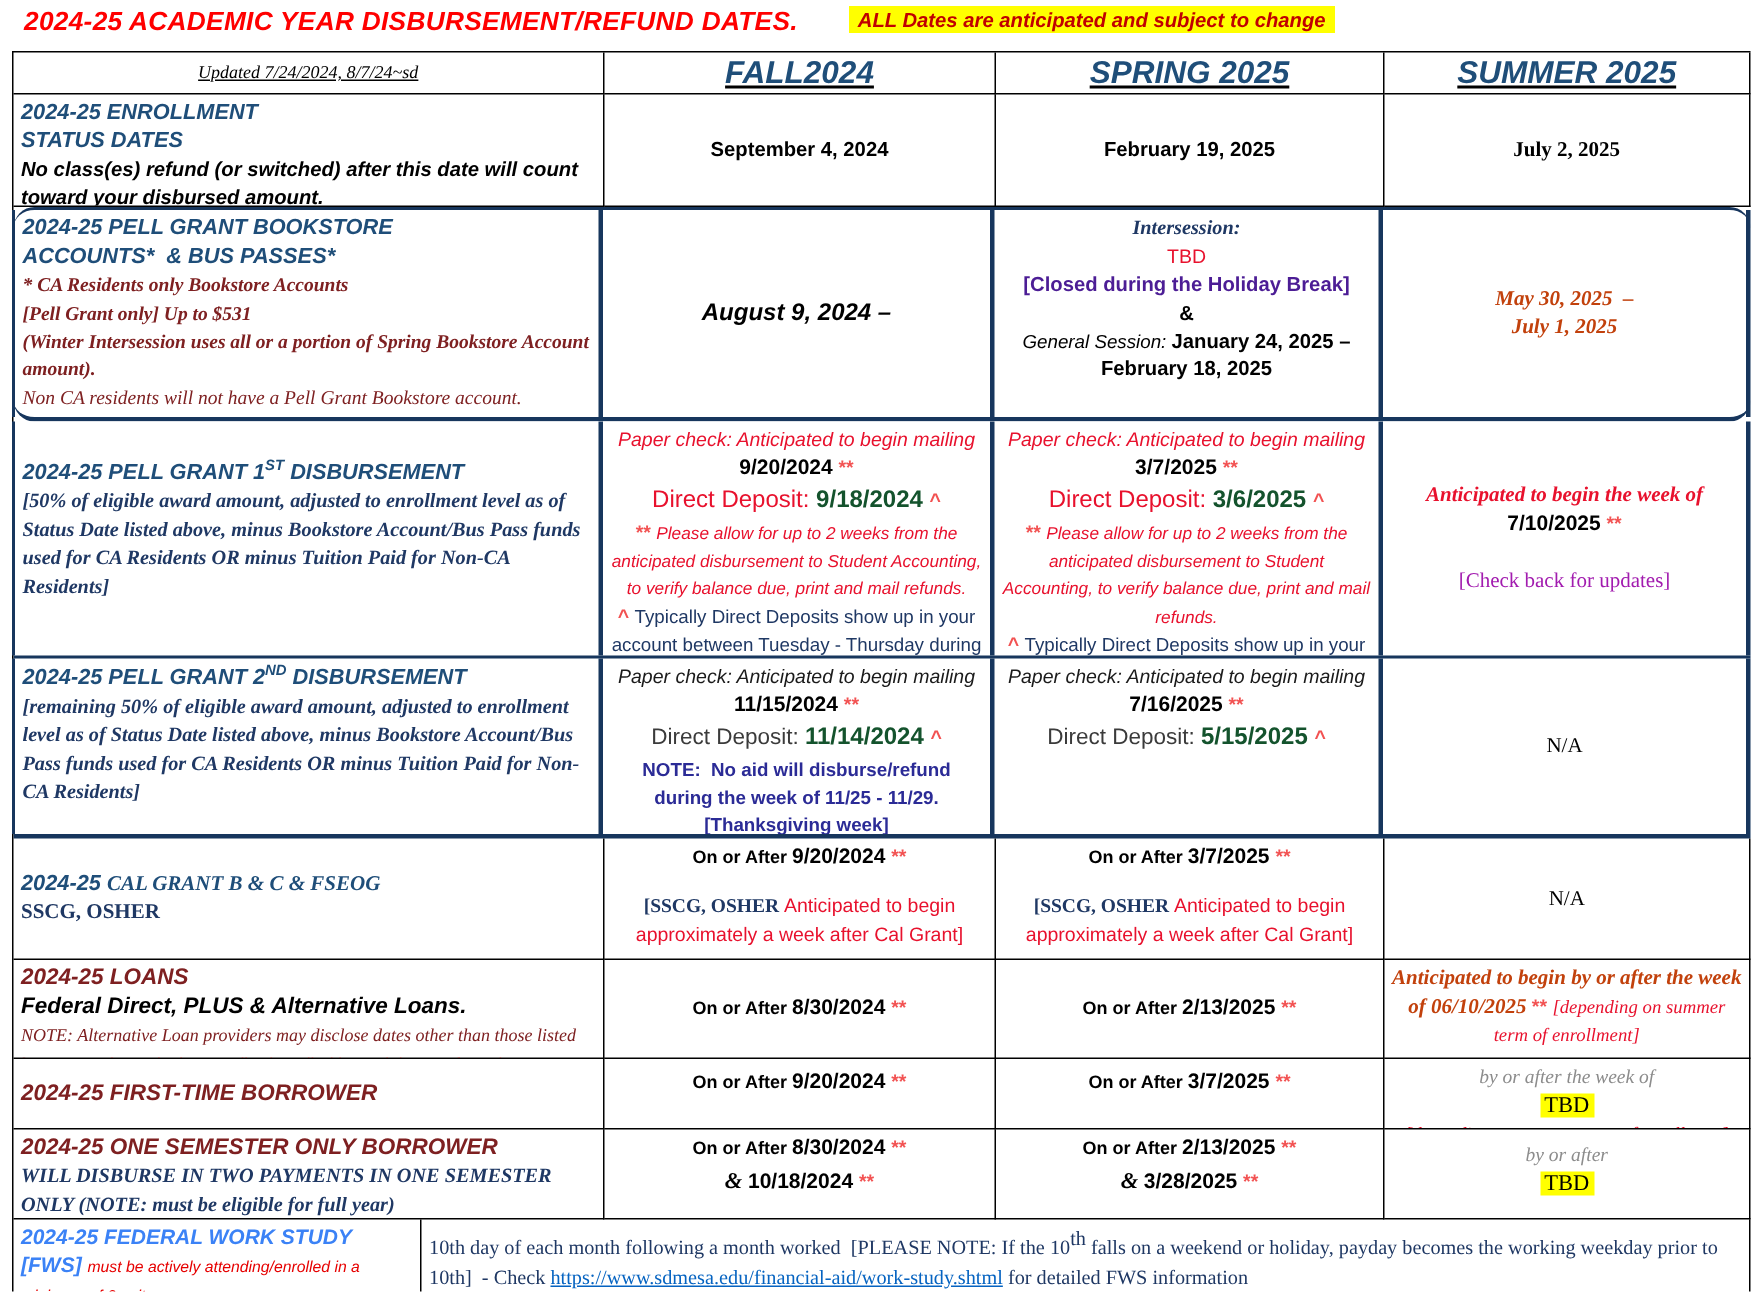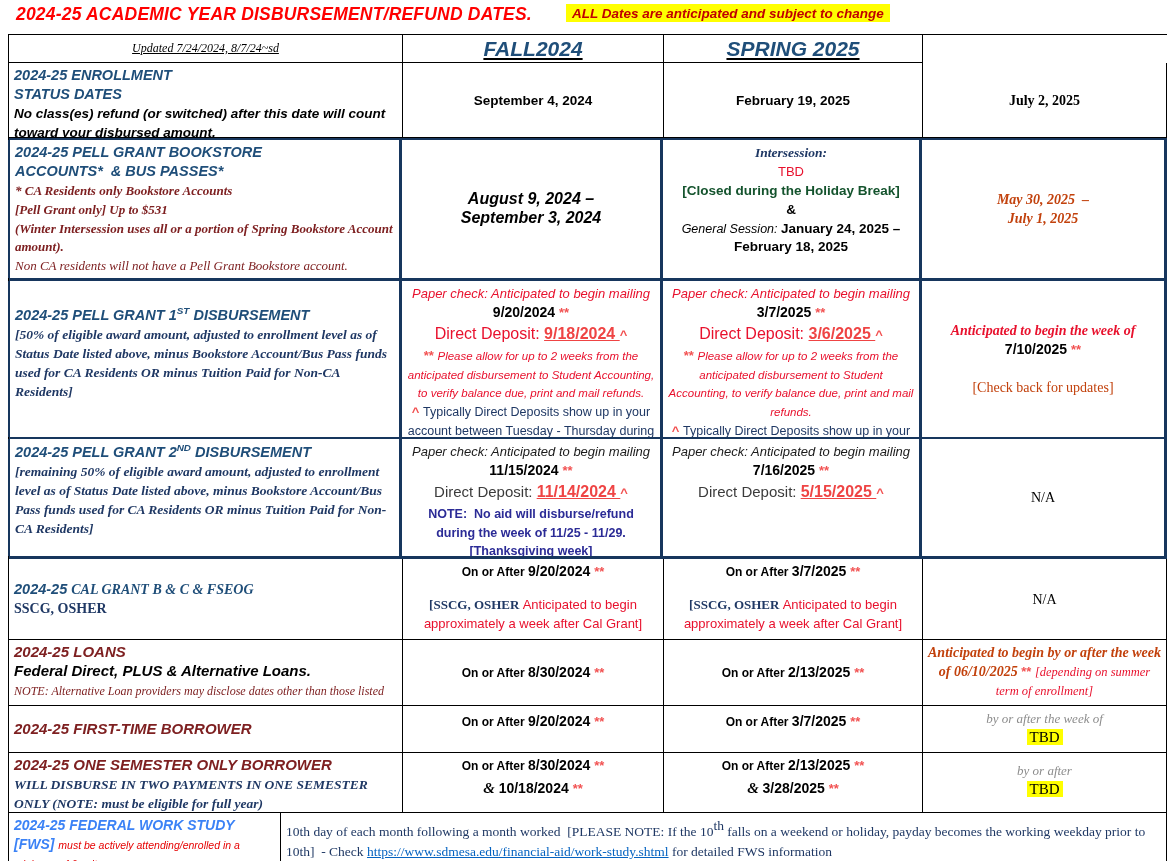--- a/index.html
+++ b/index.html
@@ -17,21 +17,21 @@
   .c3{width:245px;flex:1;}
   .c0w{width:272px;flex:none;}
   .cm{flex:1;}
   .vc{justify-content:center;}
   .pt24{padding-top:24px;}
   .pt6{padding-top:6px;}
   .pt8{padding-top:8px;}
   .row.thick .cell{border-right:3px solid #17365d;border-bottom:none;}
   .row.thick .cell:first-child{border-left:2px solid #17365d;margin-left:-1px;}
   .row.thick{border-bottom:3px solid #17365d;}
-  .row.ttop{border-top:2px solid #17365d;}
+  .row.ttop{border-top:2px solid #17365d;border-radius:14px;}
   .row.tsep{border-bottom:2px solid #17365d;}
   
   #hdr{height:28px;}
   #hdr .cell{justify-content:center;text-decoration:underline;}
   .updated{text-align:center;font:italic 12px "Liberation Serif",serif;color:#000;}
   .colhead{text-align:center;color:#1f4e79;font:italic bold 21px "Liberation Sans",sans-serif;}
   
   .ln{display:block;line-height:1.18;}
   .C{text-align:center;}
   .g16{margin-top:14px;}
@@ -53,34 +53,34 @@
   .nserbi{color:#1f3864;font:italic bold 13.5px "Liberation Serif",serif;}
   .calg{color:#1f4e79;font:italic bold 14px "Liberation Serif",serif;}
   .navyserb{color:#1f3864;font:bold 14px "Liberation Serif",serif;}
   .darkseri{color:#1f3864;font:italic bold 13.5px "Liberation Serif",serif;}
   .db{color:#000;font:bold 13.5px "Liberation Sans",sans-serif;}
   .serb{color:#000;font:bold 14px "Liberation Serif",serif;}
   .serbi{color:#c2410c;font:italic bold 14px "Liberation Serif",serif;}
   .bbi2{color:#000;font:italic bold 16px "Liberation Sans",sans-serif;}
   .nbi{color:#1f3864;font:italic bold 13.5px "Liberation Serif",serif;}
   .redp{color:#e8112d;font:13px "Liberation Sans",sans-serif;}
-  .redb{color:#14532d;font:bold 13.5px "Liberation Sans",sans-serif;}
+  .redb{color:#4c1d95;font:bold 13.5px "Liberation Sans",sans-serif;}
   .blkb{color:#000;font:bold 13.5px "Liberation Sans",sans-serif;}
   .gsi{color:#000;font:italic 12.5px "Liberation Sans",sans-serif;}
   .redi{color:#e8112d;font:italic 13px "Liberation Sans",sans-serif;}
   .blki{color:#1a1a1a;font:italic 13px "Liberation Sans",sans-serif;}
   .dateb{color:#000;font:bold 14px "Liberation Sans",sans-serif;}
-  .dateb2{color:#ef4444;font:bold 16px "Liberation Sans",sans-serif;text-decoration:underline;}
+  .dateb2{color:#14532d;font:bold 16px "Liberation Sans",sans-serif;}
   .ddred{color:#e8112d;font:16px "Liberation Sans",sans-serif;}
   .ddgray{color:#3b3b3b;font:15px "Liberation Sans",sans-serif;}
   .ast{color:#f25252;font:bold 13px "Liberation Sans",sans-serif;}
   .redism{color:#e8112d;font:italic 11.5px "Liberation Sans",sans-serif;line-height:1.25;}
   .navys{color:#1f3864;font:12.5px "Liberation Sans",sans-serif;line-height:1.3;}
   .redserbi{color:#e8112d;font:italic bold 14px "Liberation Serif",serif;}
-  .redser{color:#c2410c;font:14px "Liberation Serif",serif;}
+  .redser{color:#a21caf;font:14px "Liberation Serif",serif;}
   .ser{color:#000;font:14px "Liberation Serif",serif;}
   .onb{color:#000;font:bold 12px "Liberation Sans",sans-serif;}
   .navyser2{color:#1f3864;font:bold 13px "Liberation Serif",serif;}
   .redg{color:#e8112d;font:13px "Liberation Sans",sans-serif;}
   .grayi{color:#8c8c8c;font:italic 13px "Liberation Serif",serif;}
   .tbd{color:#000;font:15px "Liberation Serif",serif;background:#ffff00;padding:0 3px;}
   .redseri{color:#e8112d;font:italic 12.5px "Liberation Serif",serif;}
   .ampb{color:#000;font:italic bold 15px "Liberation Serif",serif;}
   .ws{color:#1f3864;font:13.5px "Liberation Serif",serif;line-height:1.45;}
   .link{color:#0563c1;font:13.5px "Liberation Serif",serif;text-decoration:underline;}
@@ -97,20 +97,23 @@
   <div class="row" id="hdr">
     <div class="cell c0">
       <span class="updated">Updated 7/24/2024, 8/7/24~sd</span>
     </div>
     <div class="cell c1">
       <span class="colhead">FALL2024</span>
     </div>
     <div class="cell c2">
       <span class="colhead">SPRING 2025</span>
     </div>
+    <div class="cell c3">
+      <span class="colhead">SUMMER 2025</span>
+    </div>
   </div>
   <div id="tbody">
       <div class="row " style="height: 75px;">
         <div class="cell c0">
           <div class="ln "><span class="s hb">2024-25 ENROLLMENT</span></div>
           <div class="ln "><span class="s hb">STATUS DATES</span></div>
           <div class="ln "><span class="s bbi">No class(es) refund (or switched) after this date will count toward your disbursed amount.</span></div>
         </div>
         <div class="cell c1 vc">
           <div class="ln C"><span class="s db">September 4, 2024</span></div>
@@ -126,21 +129,20 @@
         <div class="cell c0">
           <div class="ln "><span class="s hb">2024-25 PELL GRANT BOOKSTORE</span></div>
           <div class="ln "><span class="s hb">ACCOUNTS*  &amp; BUS PASSES*</span></div>
           <div class="ln "><span class="s mbi">* CA Residents only Bookstore Accounts</span></div>
           <div class="ln "><span class="s mbi">[Pell Grant only] Up to $531</span></div>
           <div class="ln "><span class="s mbi">(Winter Intersession uses all or a portion of Spring Bookstore Account amount).</span></div>
           <div class="ln "><span class="s mi">Non CA residents will not have a Pell Grant Bookstore account.</span></div>
         </div>
         <div class="cell c1 vc">
           <div class="ln C"><span class="s bbi2">August 9, 2024 –</span></div>
-          <div class="ln C"><span class="s bbi2">September 3, 2024</span></div>
         </div>
         <div class="cell c2">
           <div class="ln C"><span class="s nbi">Intersession:</span></div>
           <div class="ln C"><span class="s redp">TBD</span></div>
           <div class="ln C"><span class="s redb">[Closed during the Holiday Break]</span></div>
           <div class="ln C"><span class="s blkb">&amp;</span></div>
           <div class="ln C"><span class="s gsi">General Session: </span><span class="s blkb">January 24, 2025 –</span></div>
           <div class="ln C"><span class="s blkb">February 18, 2025</span></div>
         </div>
         <div class="cell c3 vc">

